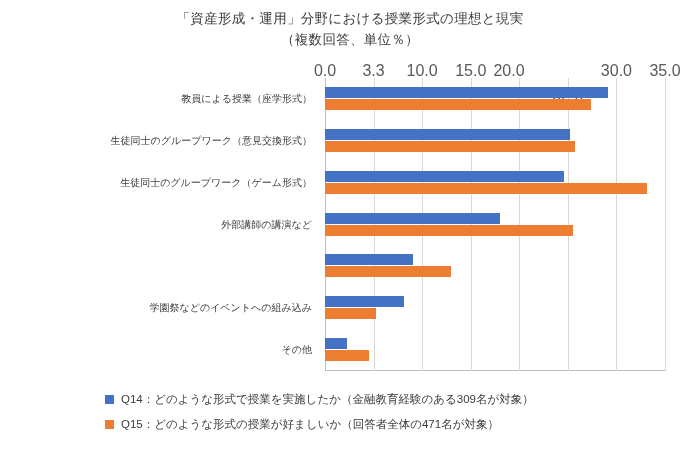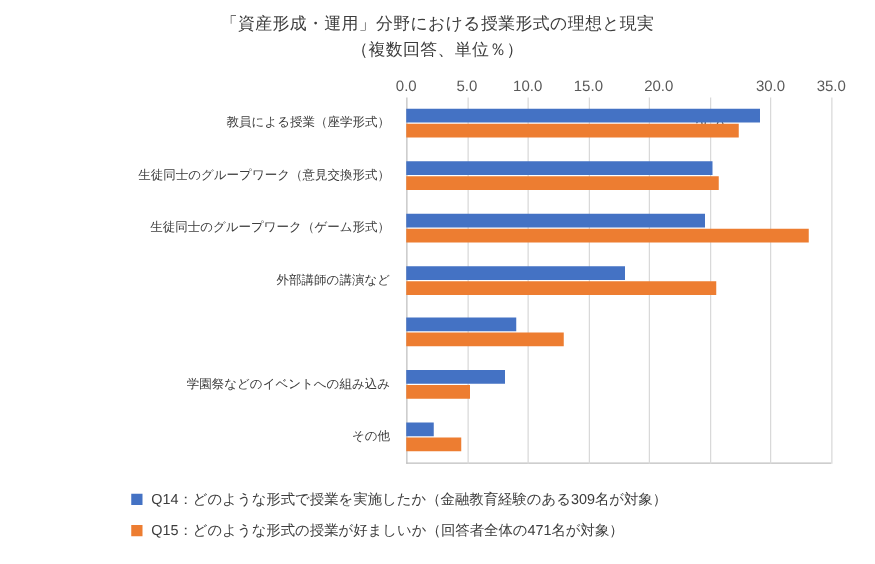--- a/index.html
+++ b/index.html
@@ -43,21 +43,21 @@
   }
   .axis-labels {
     position: absolute;
     left: 325px;
     top: 62px;
     width: 340px;
     height: 14px;
   }
   .axis-tick-label {
     position: absolute;
-    font-size: 12px;
+    font-size: 16px;
     color: #595959;
     transform: translateX(-50%);
     white-space: nowrap;
   }
   .gridline {
     position: absolute;
     top: 0;
     bottom: 0;
     width: 1px;
     background: #d9d9d9;
@@ -127,24 +127,24 @@
 
 <div class="chart-wrap">
 
   <div class="title-block">
     <div class="title-line">「資産形成・運用」分野における授業形式の理想と現実</div>
     <div class="title-line">（複数回答、単位％）</div>
   </div>
 
   <div class="axis-labels" id="axis-labels">
       <div class="axis-tick-label" style="left: 0px;">0.0</div>
-      <div class="axis-tick-label" style="left: 48.5714px;">5.0</div>
+      <div class="axis-tick-label" style="left: 48.5714px;">3.3</div>
       <div class="axis-tick-label" style="left: 97.1429px;">10.0</div>
       <div class="axis-tick-label" style="left: 145.714px;">15.0</div>
-      <div class="axis-tick-label" style="left: 202px;">20.0</div>
+      <div class="axis-tick-label" style="left: 184px;">20.0</div>
       <div class="axis-tick-label" style="left: 242.857px; margin-top: 32px;">25.0</div>
       <div class="axis-tick-label" style="left: 291.429px;">30.0</div>
       <div class="axis-tick-label" style="left: 340px;">35.0</div>
     </div>
 
   <div class="cat-labels" id="cat-labels">
       <div class="cat-label" style="top: 20.9286px;">教員による授業（座学形式）</div>
       <div class="cat-label" style="top: 62.7857px;">生徒同士のグループワーク（意見交換形式）</div>
       <div class="cat-label" style="top: 104.643px;">生徒同士のグループワーク（ゲーム形式）</div>
       <div class="cat-label" style="top: 146.5px;">外部講師の講演など</div>

